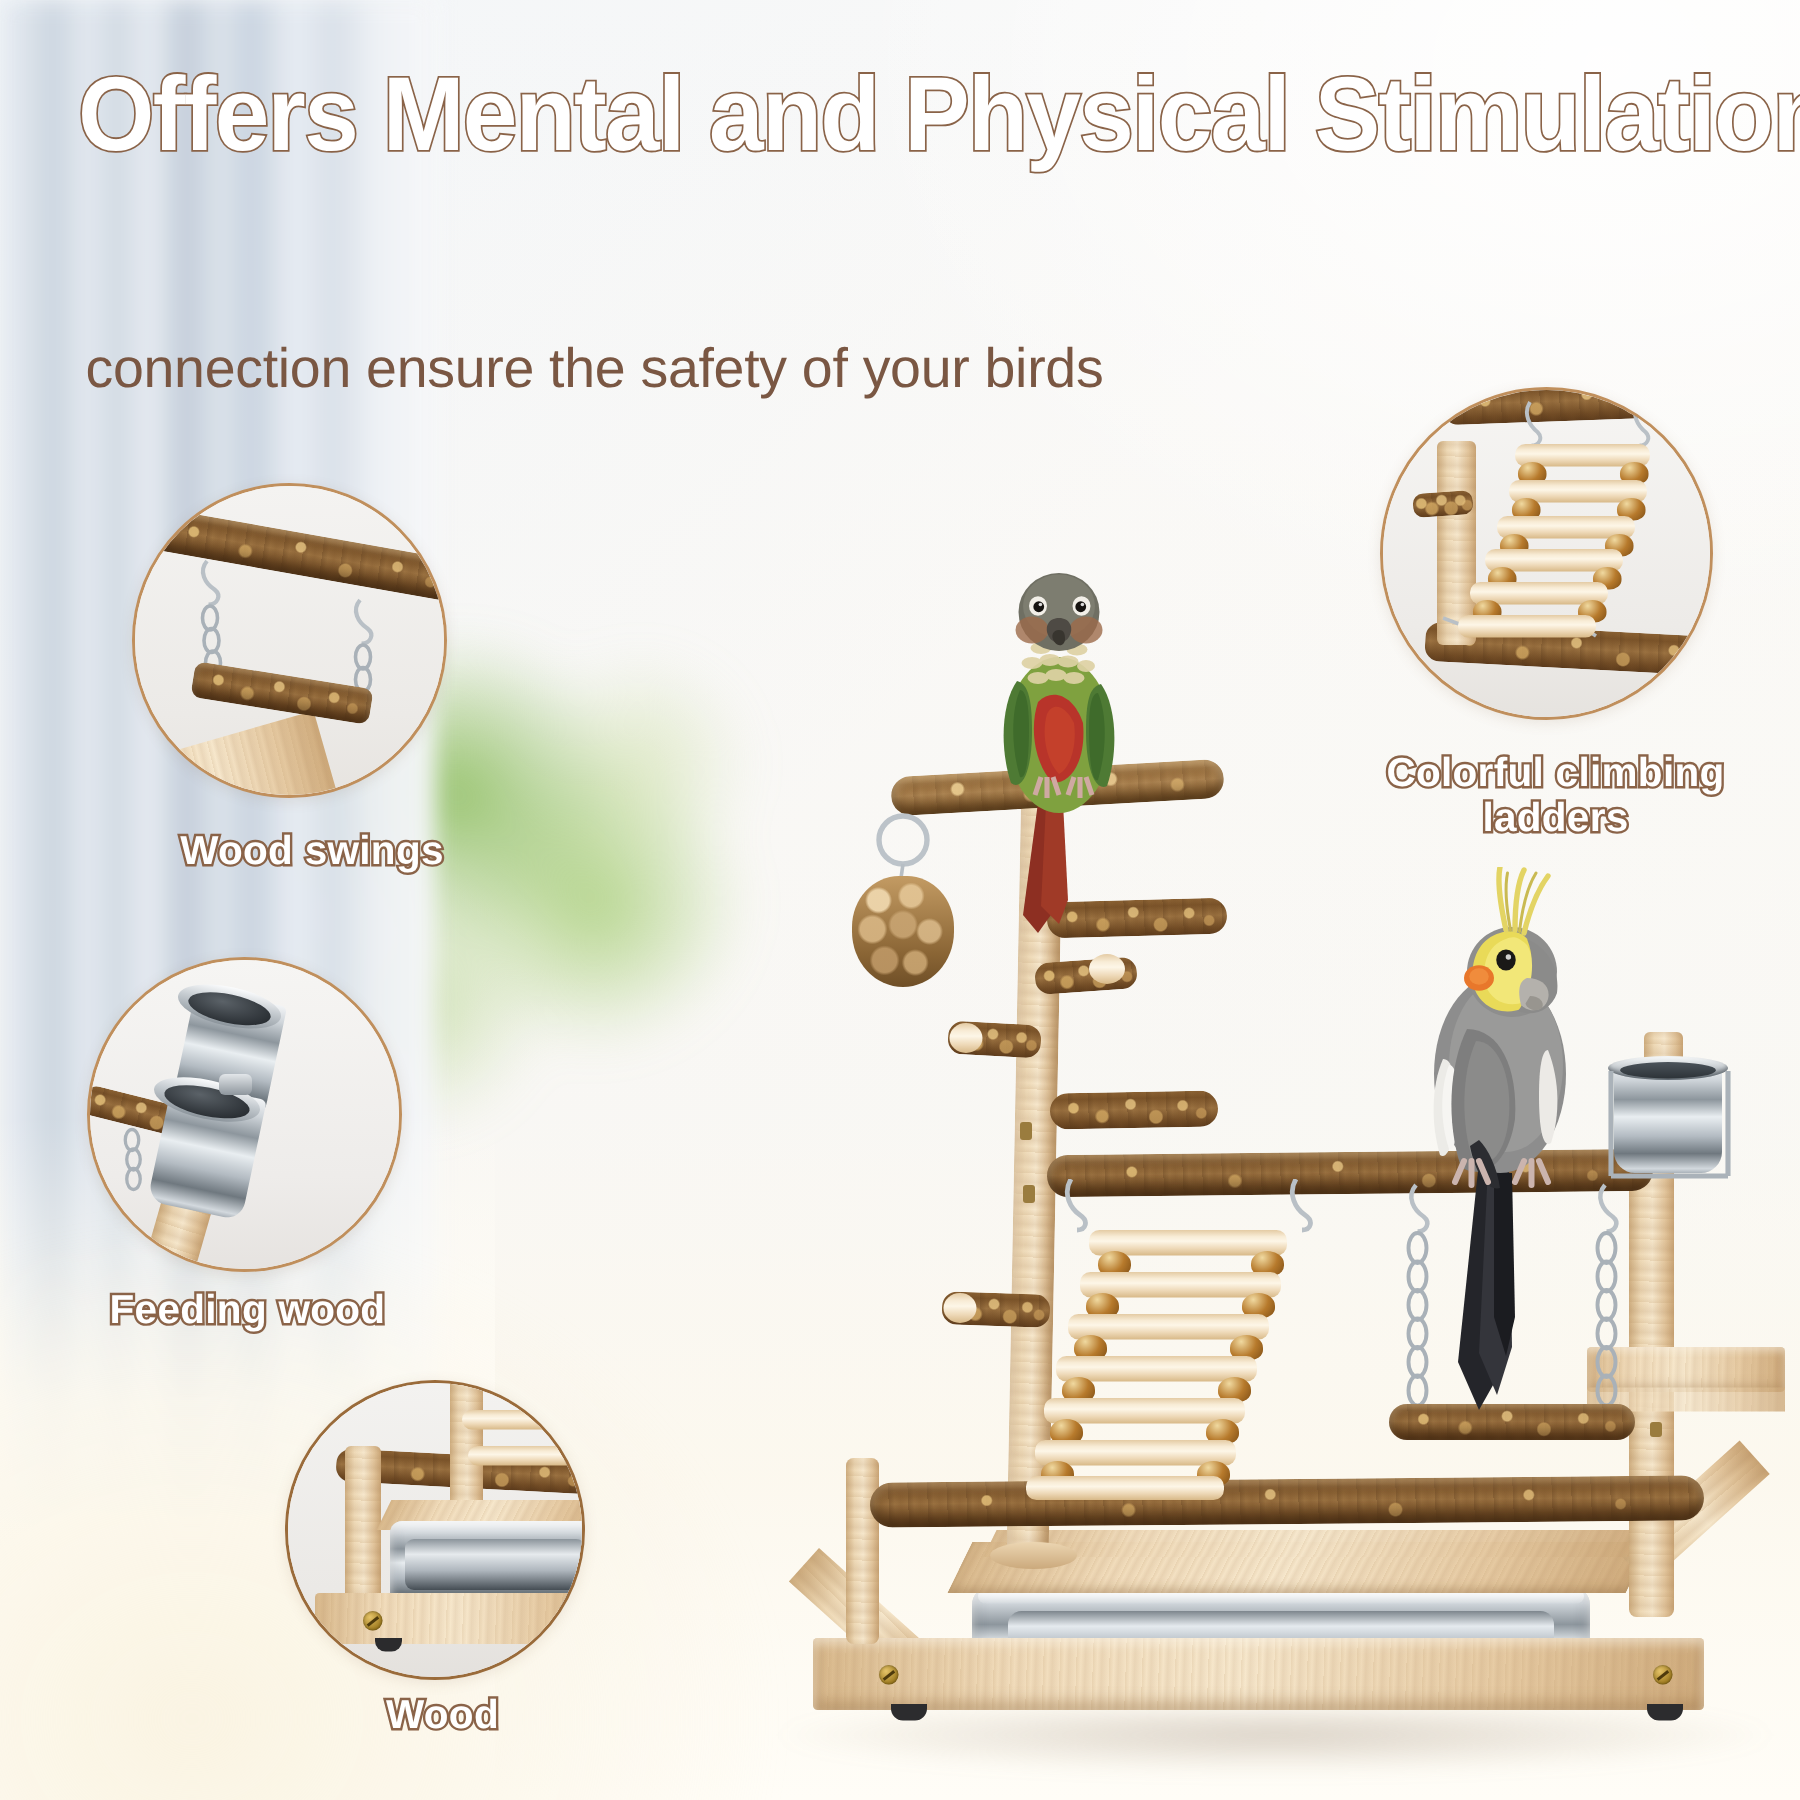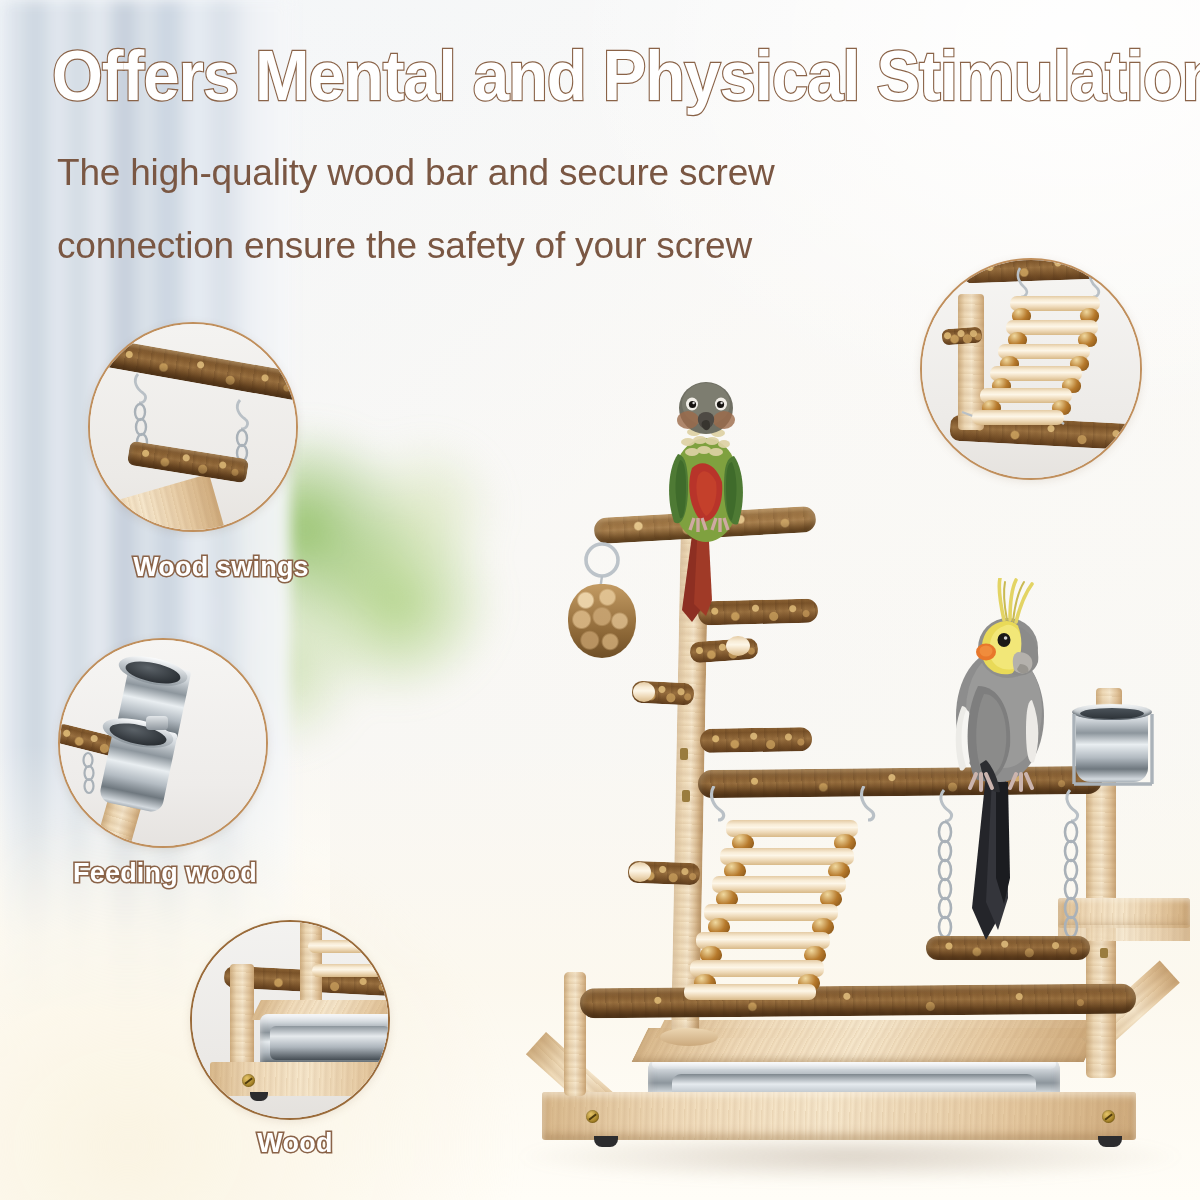--- a/index.html
+++ b/index.html
@@ -108,21 +108,21 @@
     font-weight: 700;
     line-height: 1.12;
     color: #ffffff;
     -webkit-text-stroke: 3.2px #8a6348;
     paint-order: stroke fill;
     letter-spacing: 0.2px;
   }
 
   
   #b-swings { left: 88px; top: 322px; width: 210px; height: 210px; }
-  #lbl-swings { left: 71px; top: 552px; width: 300px; }
+  #lbl-swings { left: 58px; top: 552px; width: 300px; }
   
   #b-cups { left: 58px; top: 638px; width: 210px; height: 210px; }
   #lbl-cups { left: 20px; top: 858px; width: 290px; }
   
   #b-trays { left: 190px; top: 920px; width: 200px; height: 200px; }
   #lbl-trays { left: 200px; top: 1128px; width: 190px; }
   
   #b-ladders { left: 920px; top: 258px; width: 222px; height: 222px; }
   #lbl-ladders { left: 892px; top: 500px; width: 290px; }
 
@@ -202,22 +202,21 @@
 <div id="stage">
 
   <div class="bg-base"></div>
   <div class="bg-plant"></div>
   <div class="bg-curtain"></div>
   <div class="bg-curtain-fade"></div>
   <div class="bg-warmglow"></div>
   <div class="bg-topsheen"></div>
 
   <div class="headline">Offers Mental and Physical Stimulation</div>
-  <div class="subline l1">The high-quality wood bar and secure screw</div>
-  <div class="subline l2">connection ensure the safety of your screw</div>
+  <div class="subline l2">connection ensure the safety of your birds</div>
 
   <div id="product">
 
     <div class="pc" style="left:520px; top:1140px; width:660px; height:42px;
                 background:radial-gradient(ellipse at 50% 40%, rgba(140,120,95,0.30), rgba(140,120,95,0) 72%);
                 filter:blur(6px);"></div>
 
     <div class="pc steel" style="left:648px; top:1058px; width:412px; height:78px; border-radius:12px;
                 box-shadow: inset 0 3px 8px rgba(255,255,255,0.75), inset 0 -5px 10px rgba(40,50,58,0.45);"></div>
     <div class="pc" style="left:672px; top:1074px; width:364px; height:46px; border-radius:9px;
@@ -604,14 +603,18 @@
       <div class="ballcap" style="left:70px;top:118px;width:19px;height:15px;"></div>
       <div class="ballcap" style="left:140px;top:118px;width:19px;height:15px;"></div>
 
       <div class="dowel" style="position:absolute;left:58px;top:128px;width:92px;height:15px;"></div>
       <div class="ballcap" style="left:60px;top:140px;width:19px;height:15px;"></div>
       <div class="ballcap" style="left:130px;top:140px;width:19px;height:15px;"></div>
 
       <div class="dowel" style="position:absolute;left:50px;top:150px;width:92px;height:15px;"></div>
     </div>
   </div>
+  <div class="bubble-label" id="lbl-ladders">
+    <div>Colorful climbing</div>
+    <div>ladders</div>
+  </div>
 
 </div>
 
 </body></html>

